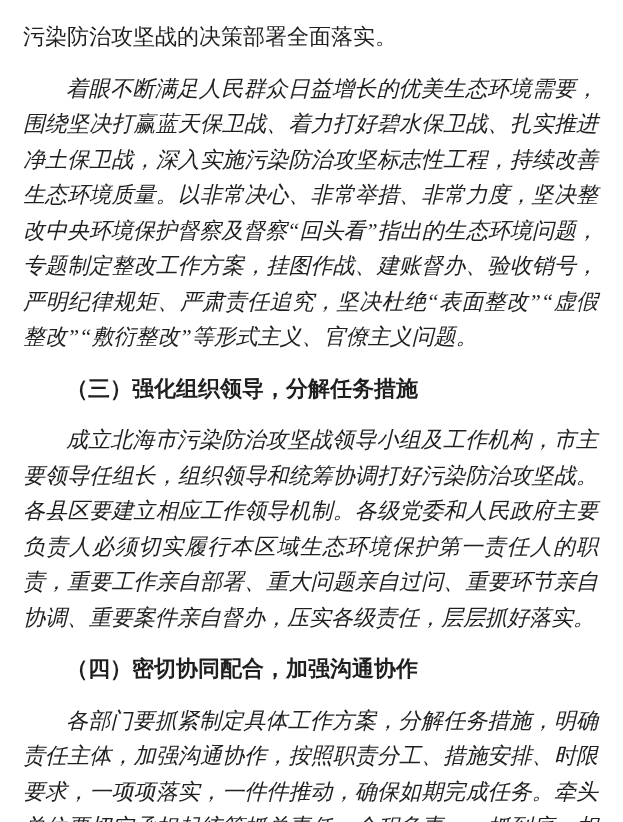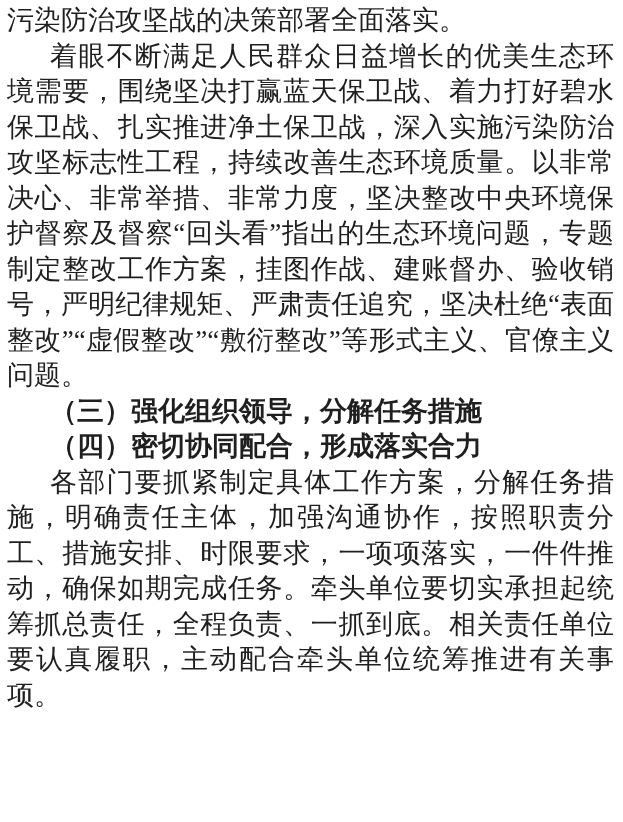--- a/index.html
+++ b/index.html
@@ -13,42 +13,44 @@
     overflow: hidden;
   }
   .page {
     box-sizing: border-box;
     width: 623px;
     height: 822px;
     padding: 3px 9px 0 7px;
     background: #ffffff;
   }
   .doc p {
-    margin: 0;
+    margin: 16px;
     font-family: "Liberation Serif", "DejaVu Serif", serif;
-    font-size: 27px;
+    font-size: 22px;
     line-height: 35.5px;
     color: #1f1f1f;
     text-align: justify;
     text-justify: inter-character;
     letter-spacing: 0;
     word-break: normal;
   }
   .doc p.indent {
     text-indent: 43px;
+    font-style: italic;
   }
   .doc p.heading {
     font-weight: bold;
     text-indent: 43px;
   }
 </style>
 </head>
 <body>
 
 <div class="page">
   <div class="doc">
     <p>污染防治攻坚战的决策部署全面落实。</p>
     <p class="indent">着眼不断满足人民群众日益增长的优美生态环境需要，围绕坚决打赢蓝天保卫战、着力打好碧水保卫战、扎实推进净土保卫战，深入实施污染防治攻坚标志性工程，持续改善生态环境质量。以非常决心、非常举措、非常力度，坚决整改中央环境保护督察及督察“回头看”指出的生态环境问题，专题制定整改工作方案，挂图作战、建账督办、验收销号，严明纪律规矩、严肃责任追究，坚决杜绝“表面整改”“虚假整改”“敷衍整改”等形式主义、官僚主义问题。</p>
     <p class="heading">（三）强化组织领导，分解任务措施</p>
-    <p class="heading">（四）密切协同配合，形成落实合力</p>
+    <p class="indent">成立北海市污染防治攻坚战领导小组及工作机构，市主要领导任组长，组织领导和统筹协调打好污染防治攻坚战。各县区要建立相应工作领导机制。各级党委和人民政府主要负责人必须切实履行本区域生态环境保护第一责任人的职责，重要工作亲自部署、重大问题亲自过问、重要环节亲自协调、重要案件亲自督办，压实各级责任，层层抓好落实。</p>
+    <p class="heading">（四）密切协同配合，加强沟通协作</p>
     <p class="indent">各部门要抓紧制定具体工作方案，分解任务措施，明确责任主体，加强沟通协作，按照职责分工、措施安排、时限要求，一项项落实，一件件推动，确保如期完成任务。牵头单位要切实承担起统筹抓总责任，全程负责、一抓到底。相关责任单位要认真履职，主动配合牵头单位统筹推进有关事项。</p>
   </div>
 </div>
 
 </body></html>

